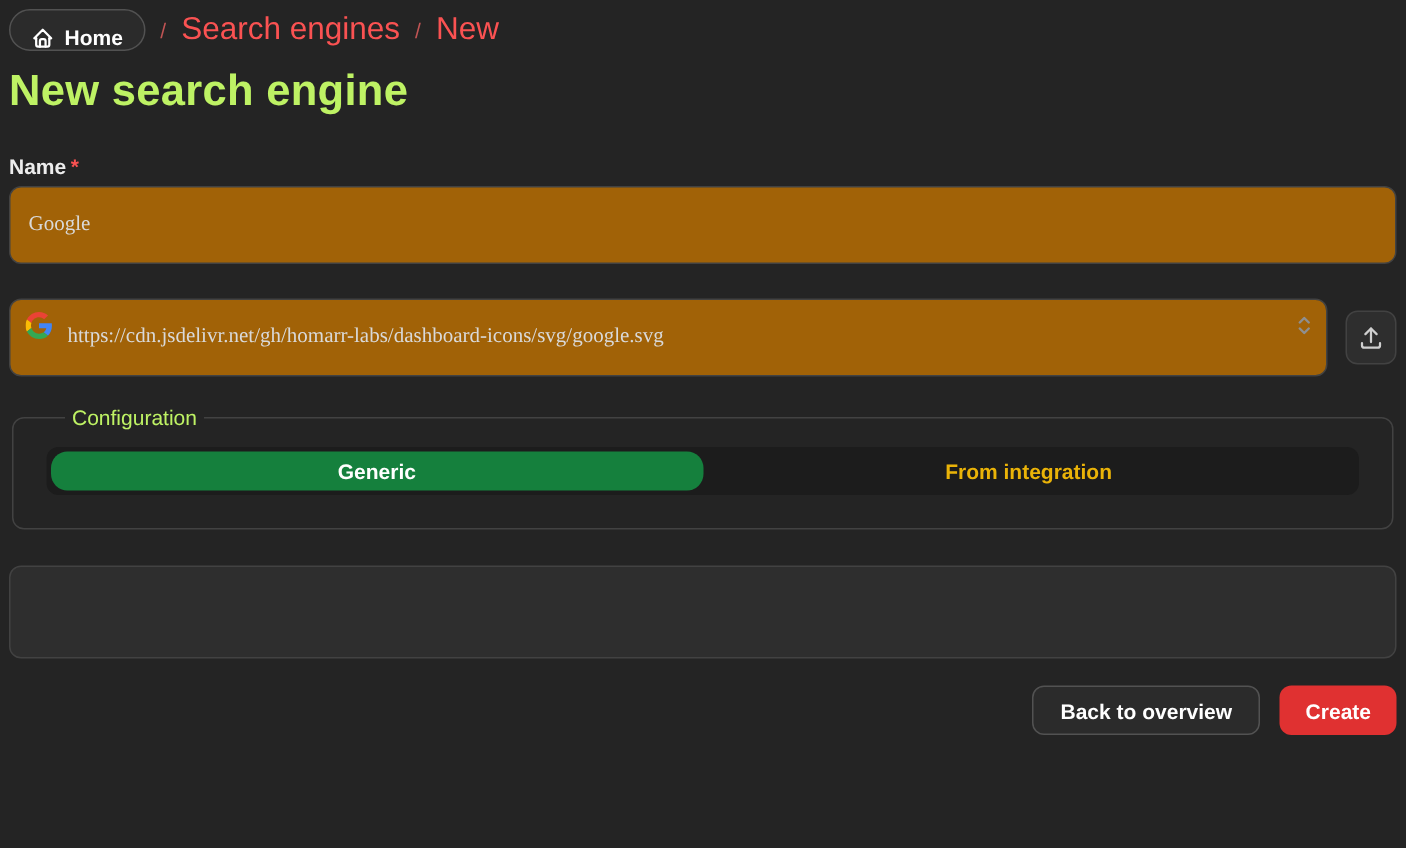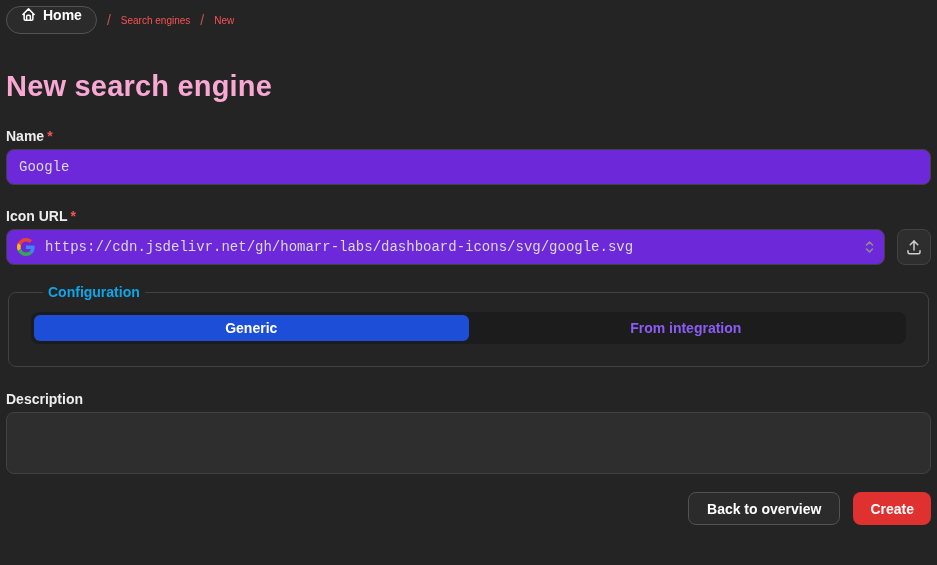--- a/index.html
+++ b/index.html
@@ -9,71 +9,71 @@
     background: #242424;
     color: #e9e9e9;
     font-family: "Liberation Sans", sans-serif;
     font-size: 14px;
   }
   .container { padding: 5px 6px 0 6px; }
 
   
   .breadcrumb { display: flex; align-items: center; gap: 10px; height: 30px; }
   .home-btn {
-    display: inline-flex; align-items: flex-start; gap: 7px;
+    display: inline-flex; align-items: flex-end; gap: 7px;
     height: 28px; padding: 0 14px;
     background: #2b2b2b; border: 1px solid #525252; border-radius: 16px;
     color: #ffffff; font-weight: 700; font-size: 14px; cursor: pointer;
   }
   .crumb-sep { color: #c05454; font-size: 14px; }
-  .crumb-link { color: #fa5252; text-decoration: none; font-size: 10px; cursor: pointer; }
+  .crumb-link { color: #fa5252; text-decoration: none; font-size: 21px; cursor: pointer; }
 
   
-  .page-title { margin: 35px 0 0 0; font-size: 29px; font-weight: 700; color: #f9a8d4; letter-spacing: 0.2px; }
+  .page-title { margin: 10px 0 0 0; font-size: 29px; font-weight: 700; color: #bef264; letter-spacing: 0.2px; }
 
   
   .row-name-short { display: flex; gap: 7px; margin-top: 25px; }
   .field-name { flex: 1; }
   .field-short { width: 140px; }
   .field-label { display: block; font-size: 14px; font-weight: 700; color: #ededed; margin-bottom: 5px; }
   .req { color: #fa5252; margin-left: 3px; }
   .text-input {
-    width: 100%; height: 36px;
-    background: #6d28d9; border: 1px solid #424242; border-radius: 8px;
+    width: 100%; height: 52px;
+    background: #a16207; border: 1px solid #424242; border-radius: 8px;
     color: #d9d9d9; font-size: 14px; padding: 0 12px; outline: none;
-    font-family: Liberation Mono, monospace;
+    font-family: Liberation Serif, serif;
   }
 
   .icon-url-section { margin-top: 23px; }
   .icon-url-row { display: flex; gap: 12px; align-items: center; }
   .icon-input-wrap { position: relative; flex: 1; }
   .icon-input-wrap .text-input { padding-left: 38px; padding-right: 12px; }
   .left-icon { position: absolute; left: 11px; top: 9px; width: 18px; height: 18px; pointer-events: none; }
   .selector-icon { position: absolute; right: 10px; top: 10px; pointer-events: none; }
   .upload-btn {
     width: 34px; height: 36px; flex: 0 0 34px;
     background: #2e2e2e; border: 1px solid #424242; border-radius: 8px;
     display: flex; align-items: center; justify-content: center; cursor: pointer;
   }
 
   
   .config-fieldset {
     margin-top: 19px; border: 1px solid #424242; border-radius: 8px;
     padding: 6px 22px 22px 22px;
   }
-  .config-fieldset legend { font-size: 14px; color: #0ea5e9; padding: 0 5px; margin-left: 12px; font-weight: 700; }
+  .config-fieldset legend { font-size: 14px; color: #bef264; padding: 0 5px; margin-left: 12px; font-weight: 400; }
   .segmented {
     margin-top: 6px; background: #1c1c1c; border-radius: 8px;
     display: flex; padding: 3px; height: 32px;
   }
   .segment {
     flex: 1; display: flex; align-items: center; justify-content: center;
-    font-size: 14px; font-weight: 700; color: #8b5cf6; border-radius: 6px; cursor: pointer;
+    font-size: 14px; font-weight: 700; color: #eab308; border-radius: 6px; cursor: pointer;
   }
-  .segment.active { background: #1d4ed8; color: #ffffff; }
+  .segment.active { background: #15803d; color: #ffffff; border-radius: 11px; }
   .url-template { margin-top: 13px; }
 
   
   .description-section { margin-top: 24px; }
   .textarea {
     width: 100%; height: 62px; resize: none;
     background: #2e2e2e; border: 1px solid #424242; border-radius: 8px;
     color: #d9d9d9; font-size: 14px; padding: 8px 12px; outline: none;
     font-family: "Liberation Sans", sans-serif;
   }
@@ -111,23 +111,20 @@
   <div class="row-name-short">
     <div class="field-name">
       <label class="field-label">
         <span>Name</span><span class="req">*</span>
       </label>
       <input class="text-input" type="text" value="Google" style="">
     </div>
   </div>
 
   <div class="icon-url-section">
-    <label class="field-label">
-      <span>Icon URL</span><span class="req">*</span>
-    </label>
     <div class="icon-url-row">
       <div class="icon-input-wrap">
         <span class="left-icon">
           <svg width="18" height="18" viewBox="0 0 48 48">
             <path fill="#EA4335" d="M24 9.5c3.54 0 6.71 1.22 9.21 3.6l6.85-6.85C35.9 2.38 30.47 0 24 0 14.62 0 6.51 5.38 2.56 13.22l7.98 6.19C12.43 13.72 17.74 9.5 24 9.5z"></path>
             <path fill="#4285F4" d="M46.98 24.55c0-1.57-.15-3.09-.38-4.55H24v9.02h12.94c-.58 2.96-2.26 5.48-4.78 7.18l7.73 6c4.51-4.18 7.09-10.36 7.09-17.65z"></path>
             <path fill="#FBBC05" d="M10.53 28.59c-.48-1.45-.76-2.99-.76-4.59s.27-3.14.76-4.59l-7.98-6.19C.92 16.46 0 20.12 0 24c0 3.88.92 7.54 2.56 10.78l7.97-6.19z"></path>
             <path fill="#34A853" d="M24 48c6.48 0 11.93-2.13 15.89-5.81l-7.73-6c-2.15 1.45-4.92 2.3-8.16 2.3-6.26 0-11.57-4.22-13.47-9.91l-7.98 6.19C6.51 42.62 14.62 48 24 48z"></path>
           </svg>
         </span>
@@ -153,21 +150,20 @@
 
   <fieldset class="config-fieldset">
     <legend>Configuration</legend>
     <div class="segmented">
       <div class="segment active">Generic</div>
       <div class="segment">From integration</div>
     </div>
   </fieldset>
 
   <div class="description-section">
-    <label class="field-label">Description</label>
     <textarea class="textarea" style=""></textarea>
   </div>
 
   <div class="footer">
     <button class="btn btn-default">Back to overview</button>
     <button class="btn btn-create">Create</button>
   </div>
 
 </div>
 

